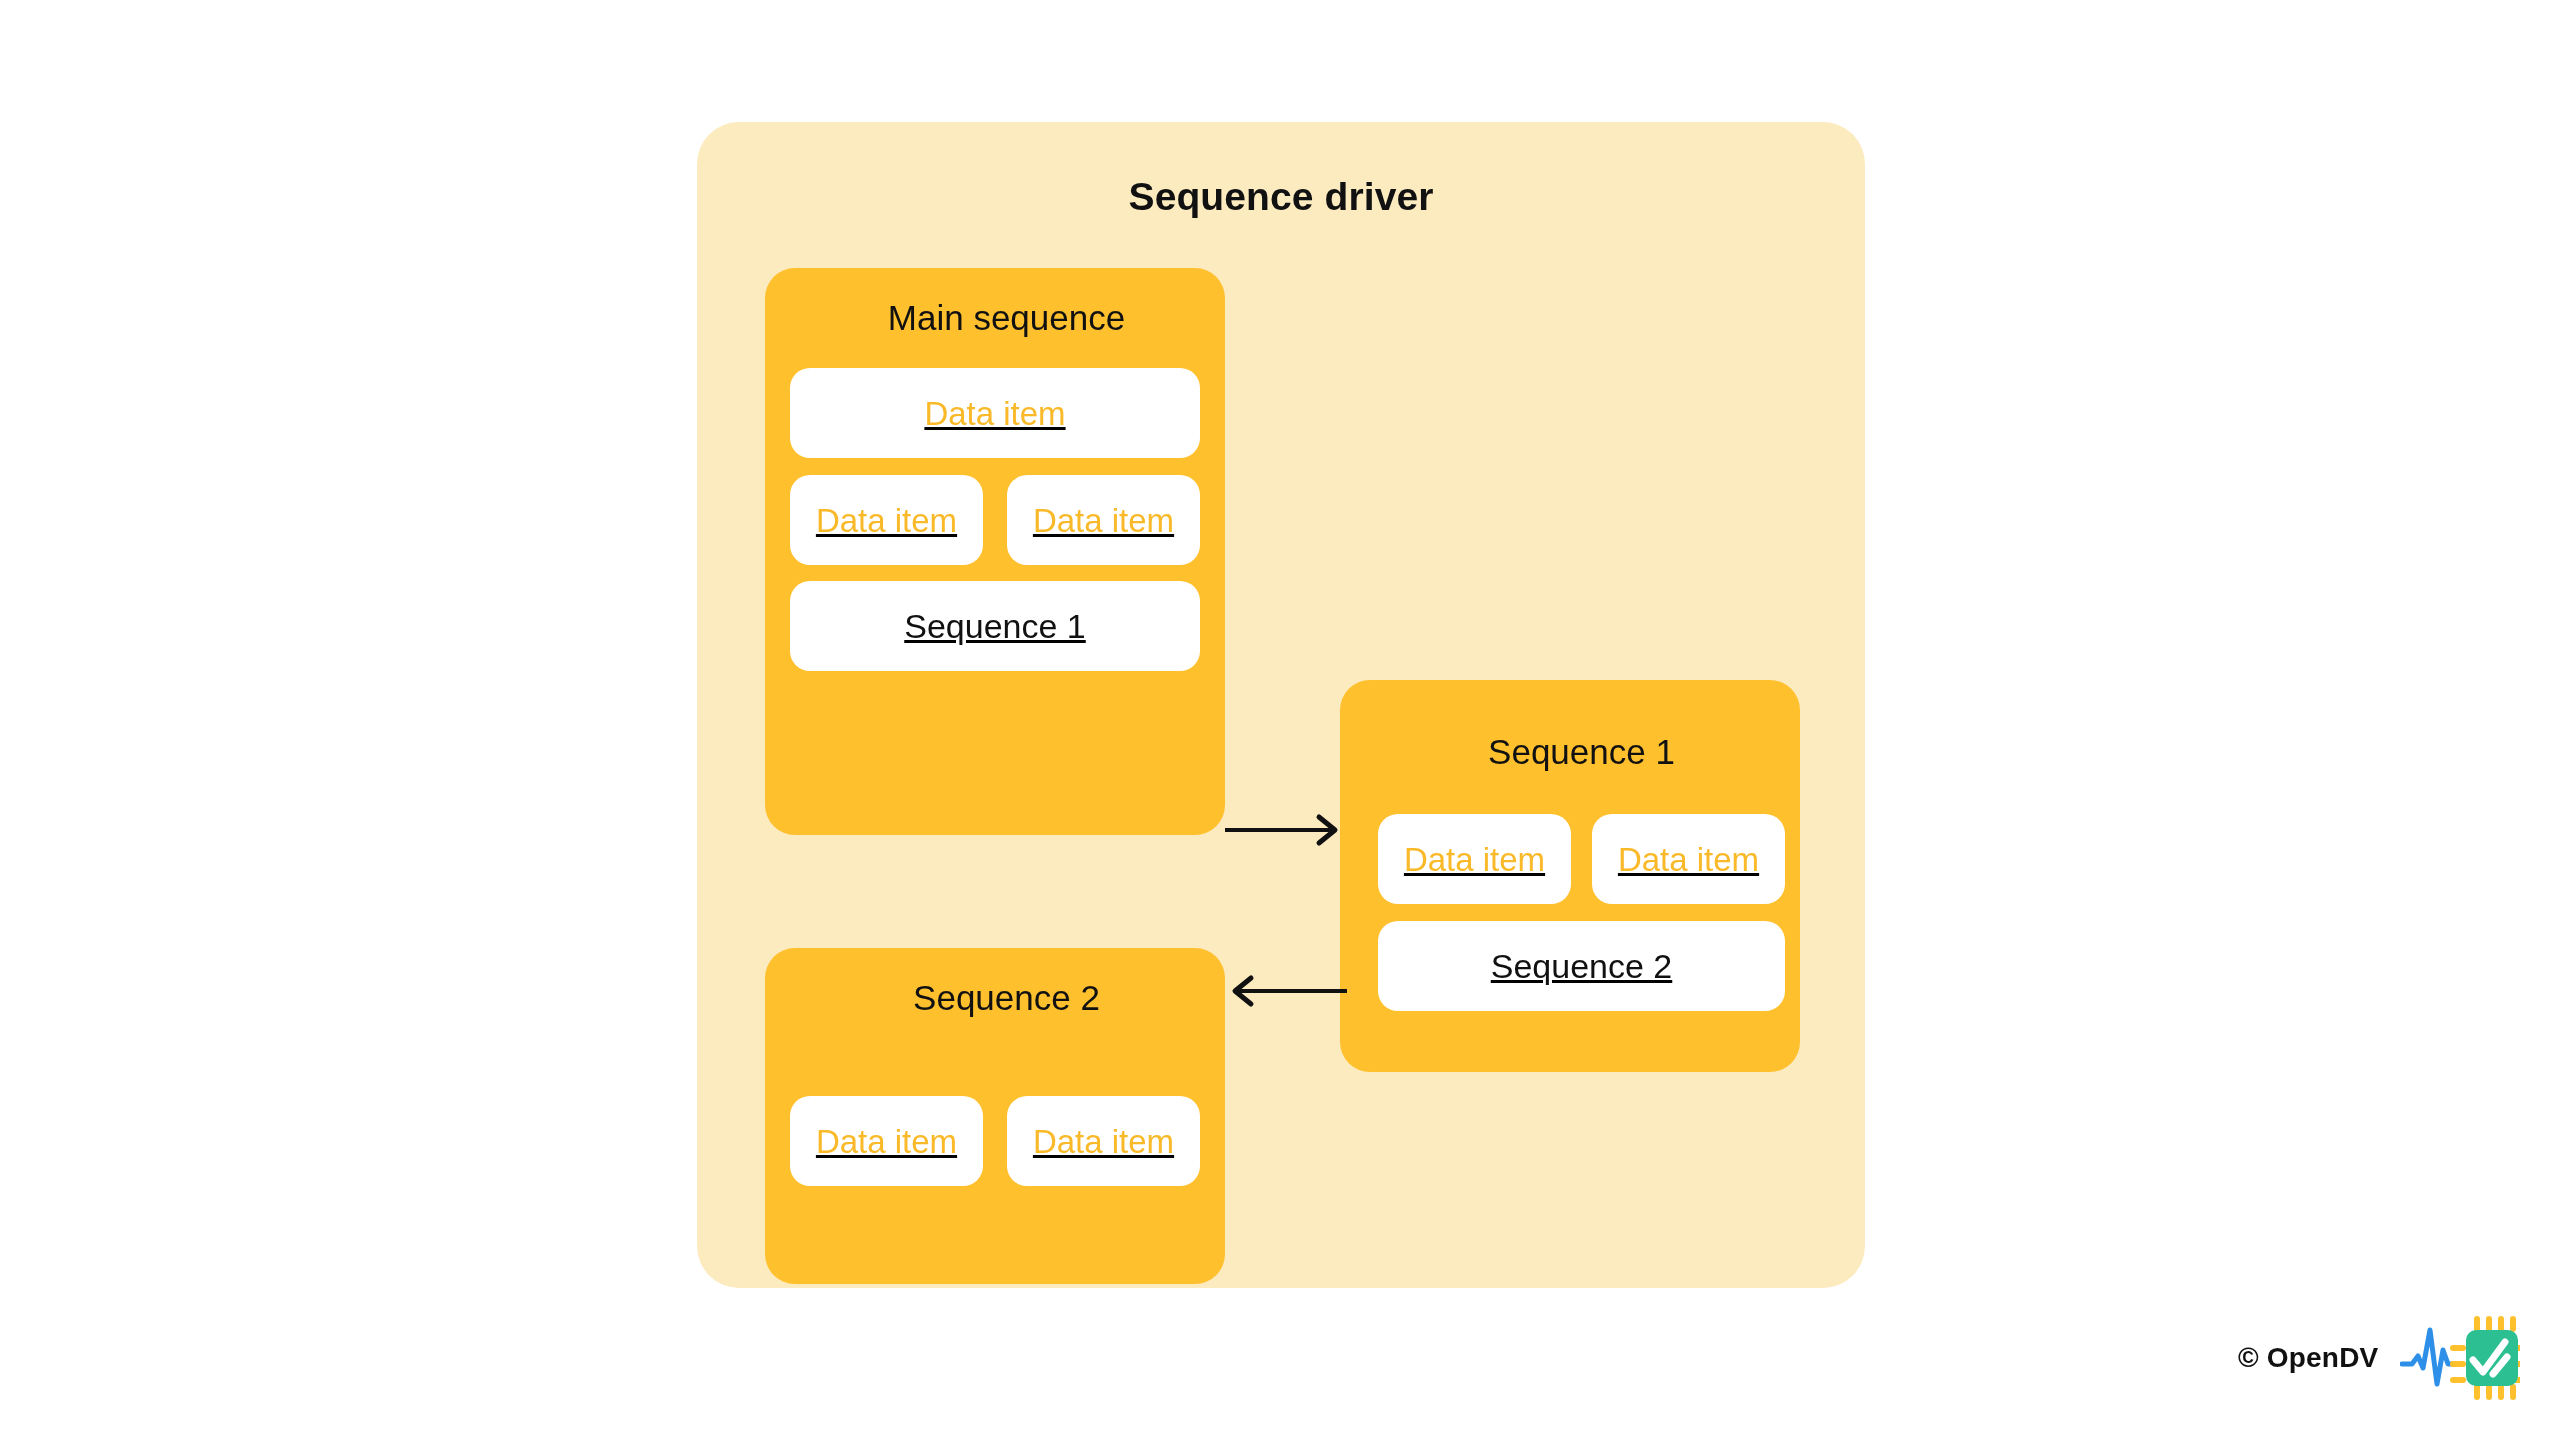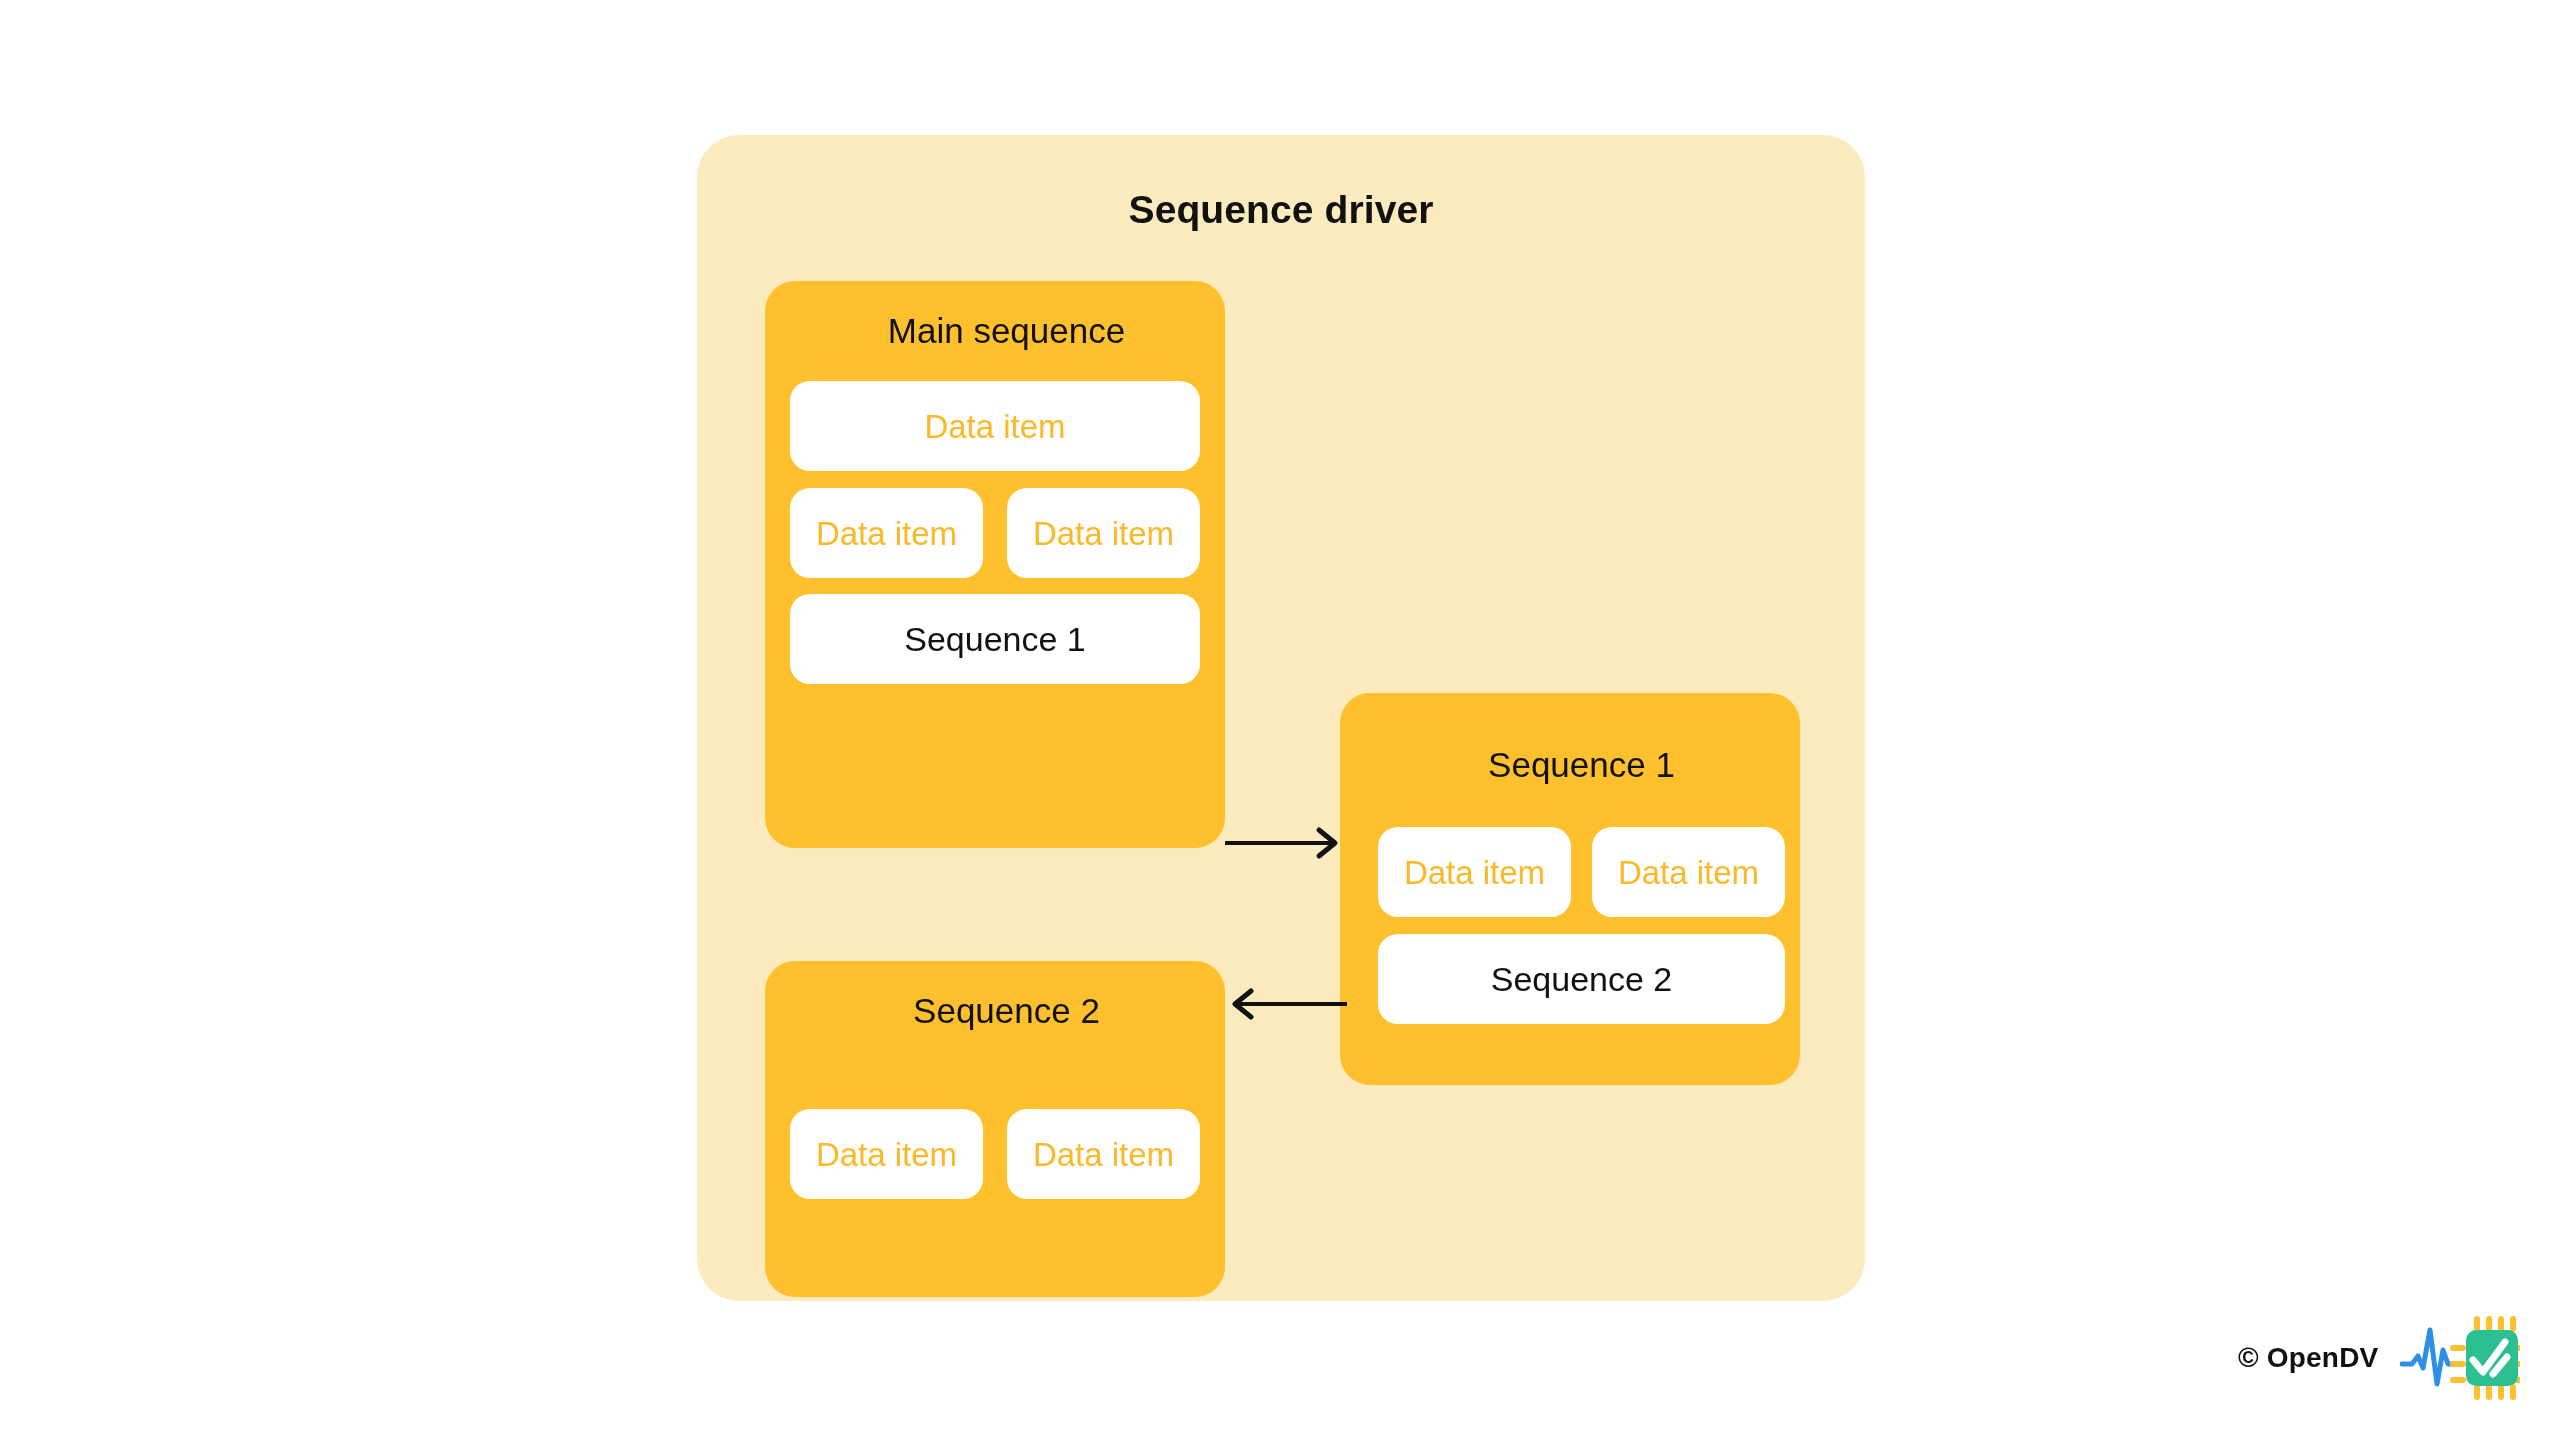--- a/index.html
+++ b/index.html
@@ -19,21 +19,20 @@
   
   .driver-panel {
     position: absolute;
     left: 697px;
     top: 122px;
     width: 1168px;
     height: 1166px;
     background: #FDEBC0;
     border-radius: 42px;
     box-sizing: border-box;
-    margin-top: 13px;
   }
 
   .driver-title {
     position: absolute;
     left: 0;
     top: 53px;
     width: 100%;
     text-align: center;
     font-size: 39px;
     font-weight: 700;
@@ -60,20 +59,21 @@
 
   
   .pill {
     position: absolute;
     background: #FFFFFF;
     border-radius: 20px;
     display: flex;
     align-items: center;
     justify-content: center;
     box-sizing: border-box;
+    text-decoration: underline;
   }
   .pill-label-data {
     font-size: 33px;
     color: #F9B928;
     font-weight: 400;
     line-height: 1;
   }
   .pill-label-seq {
     font-size: 34px;
     color: #111111;

